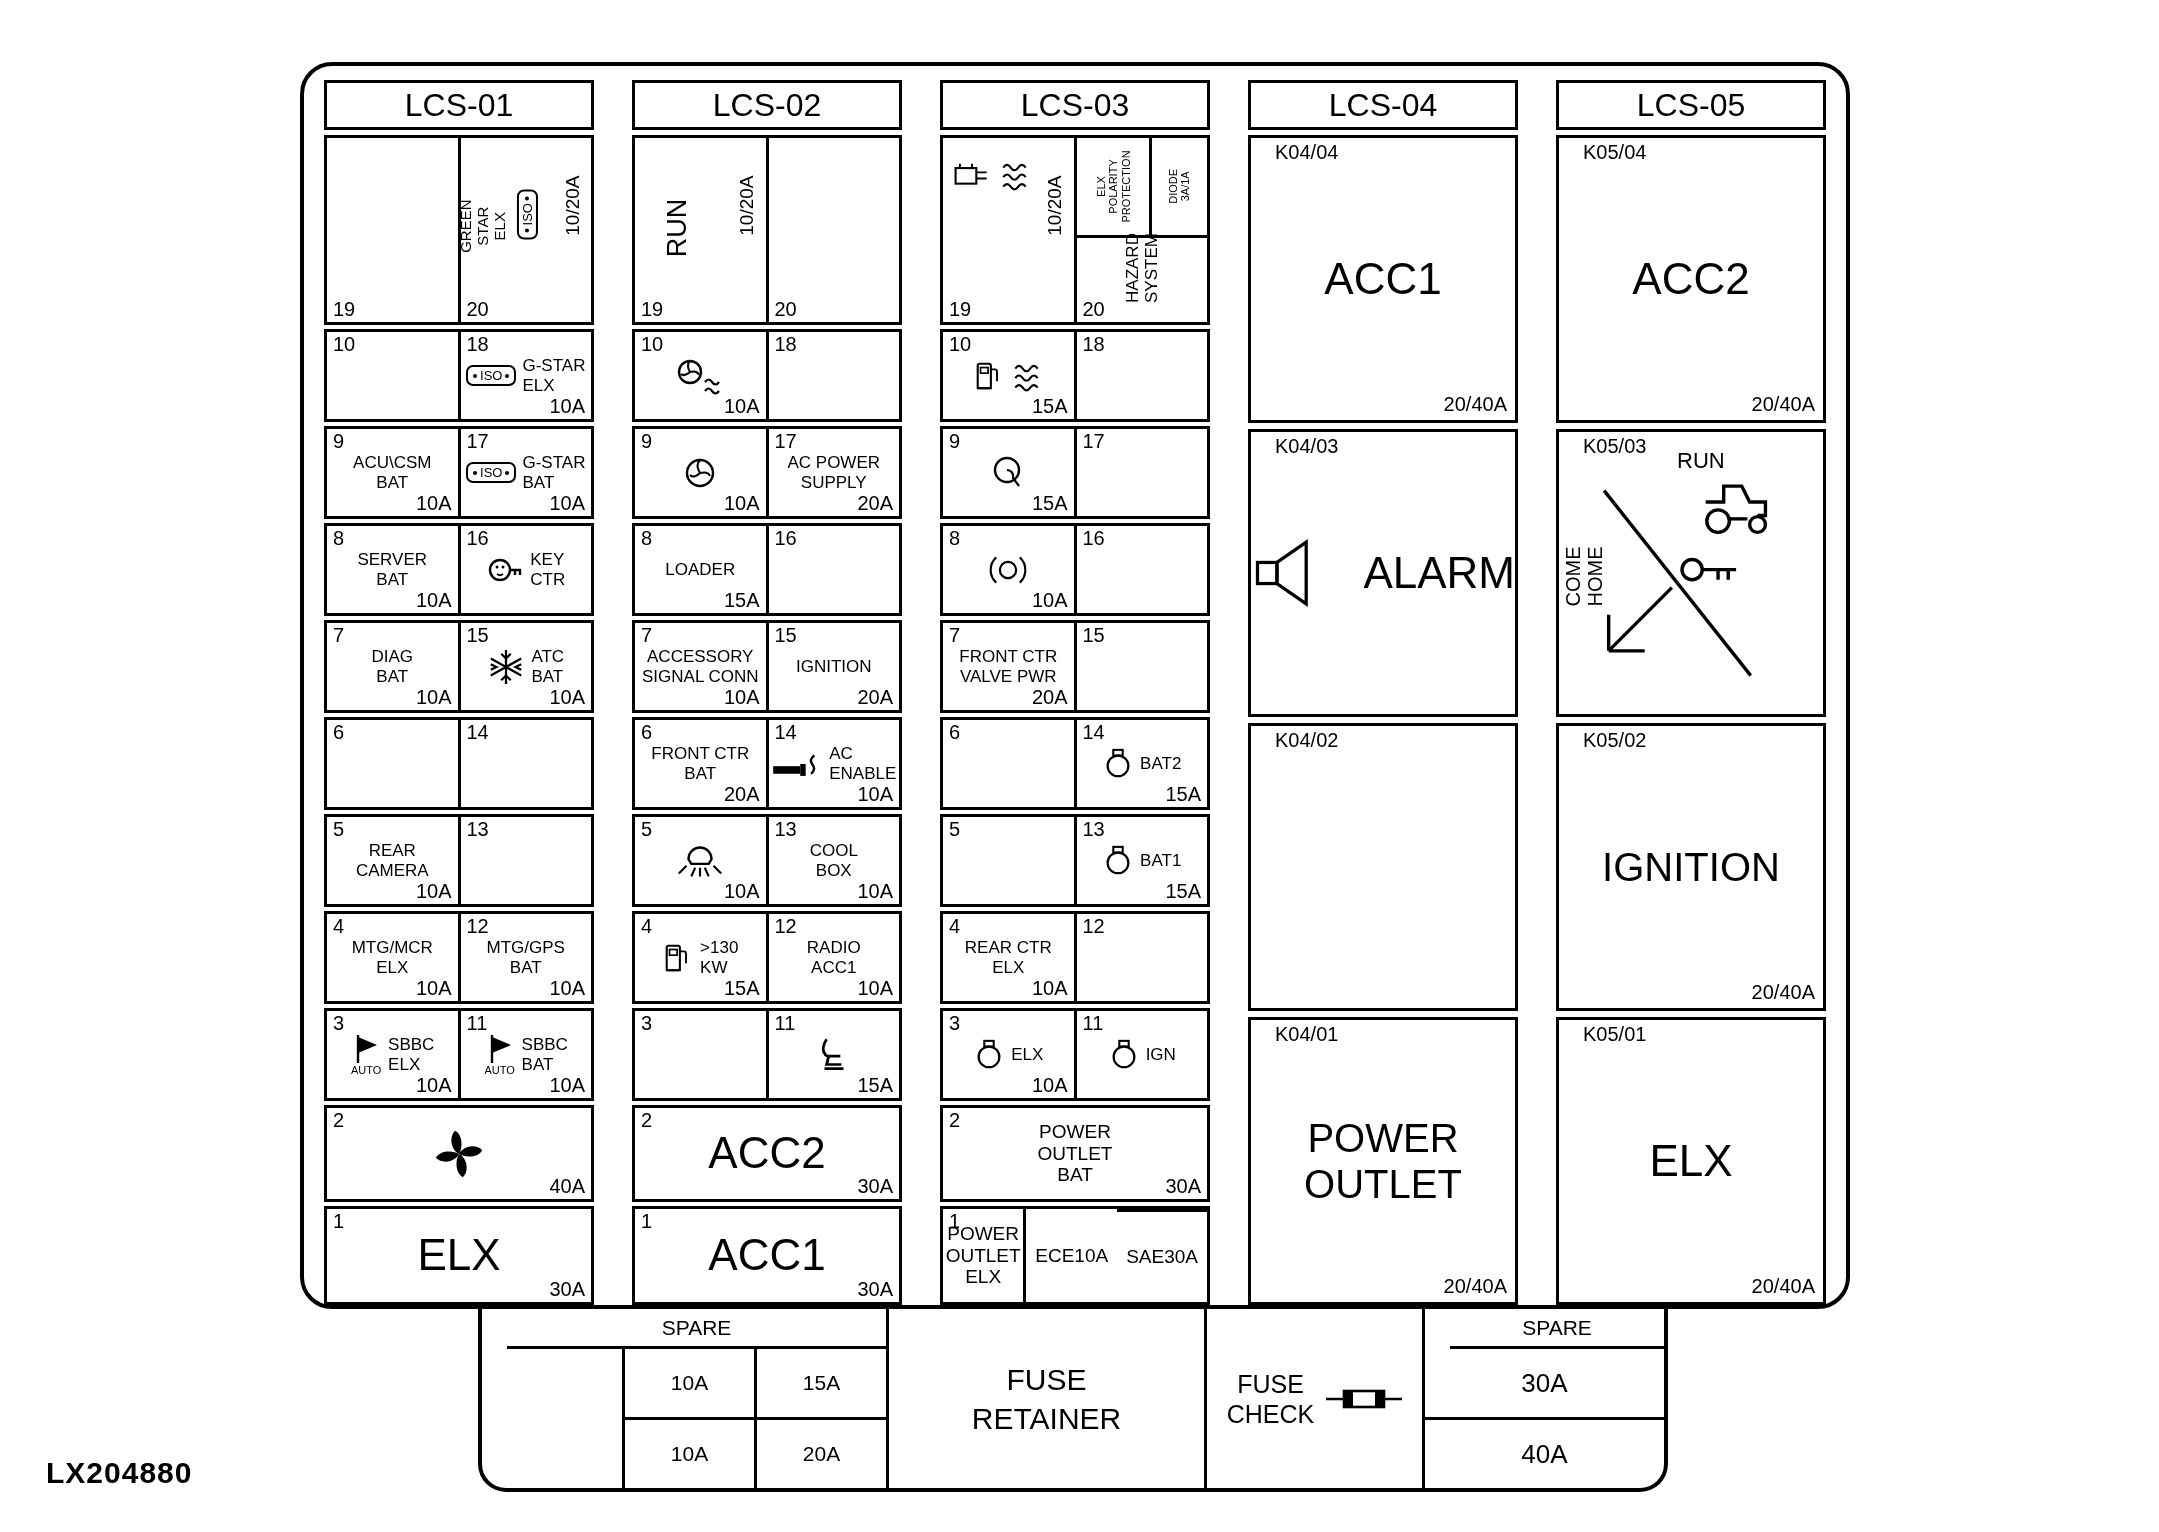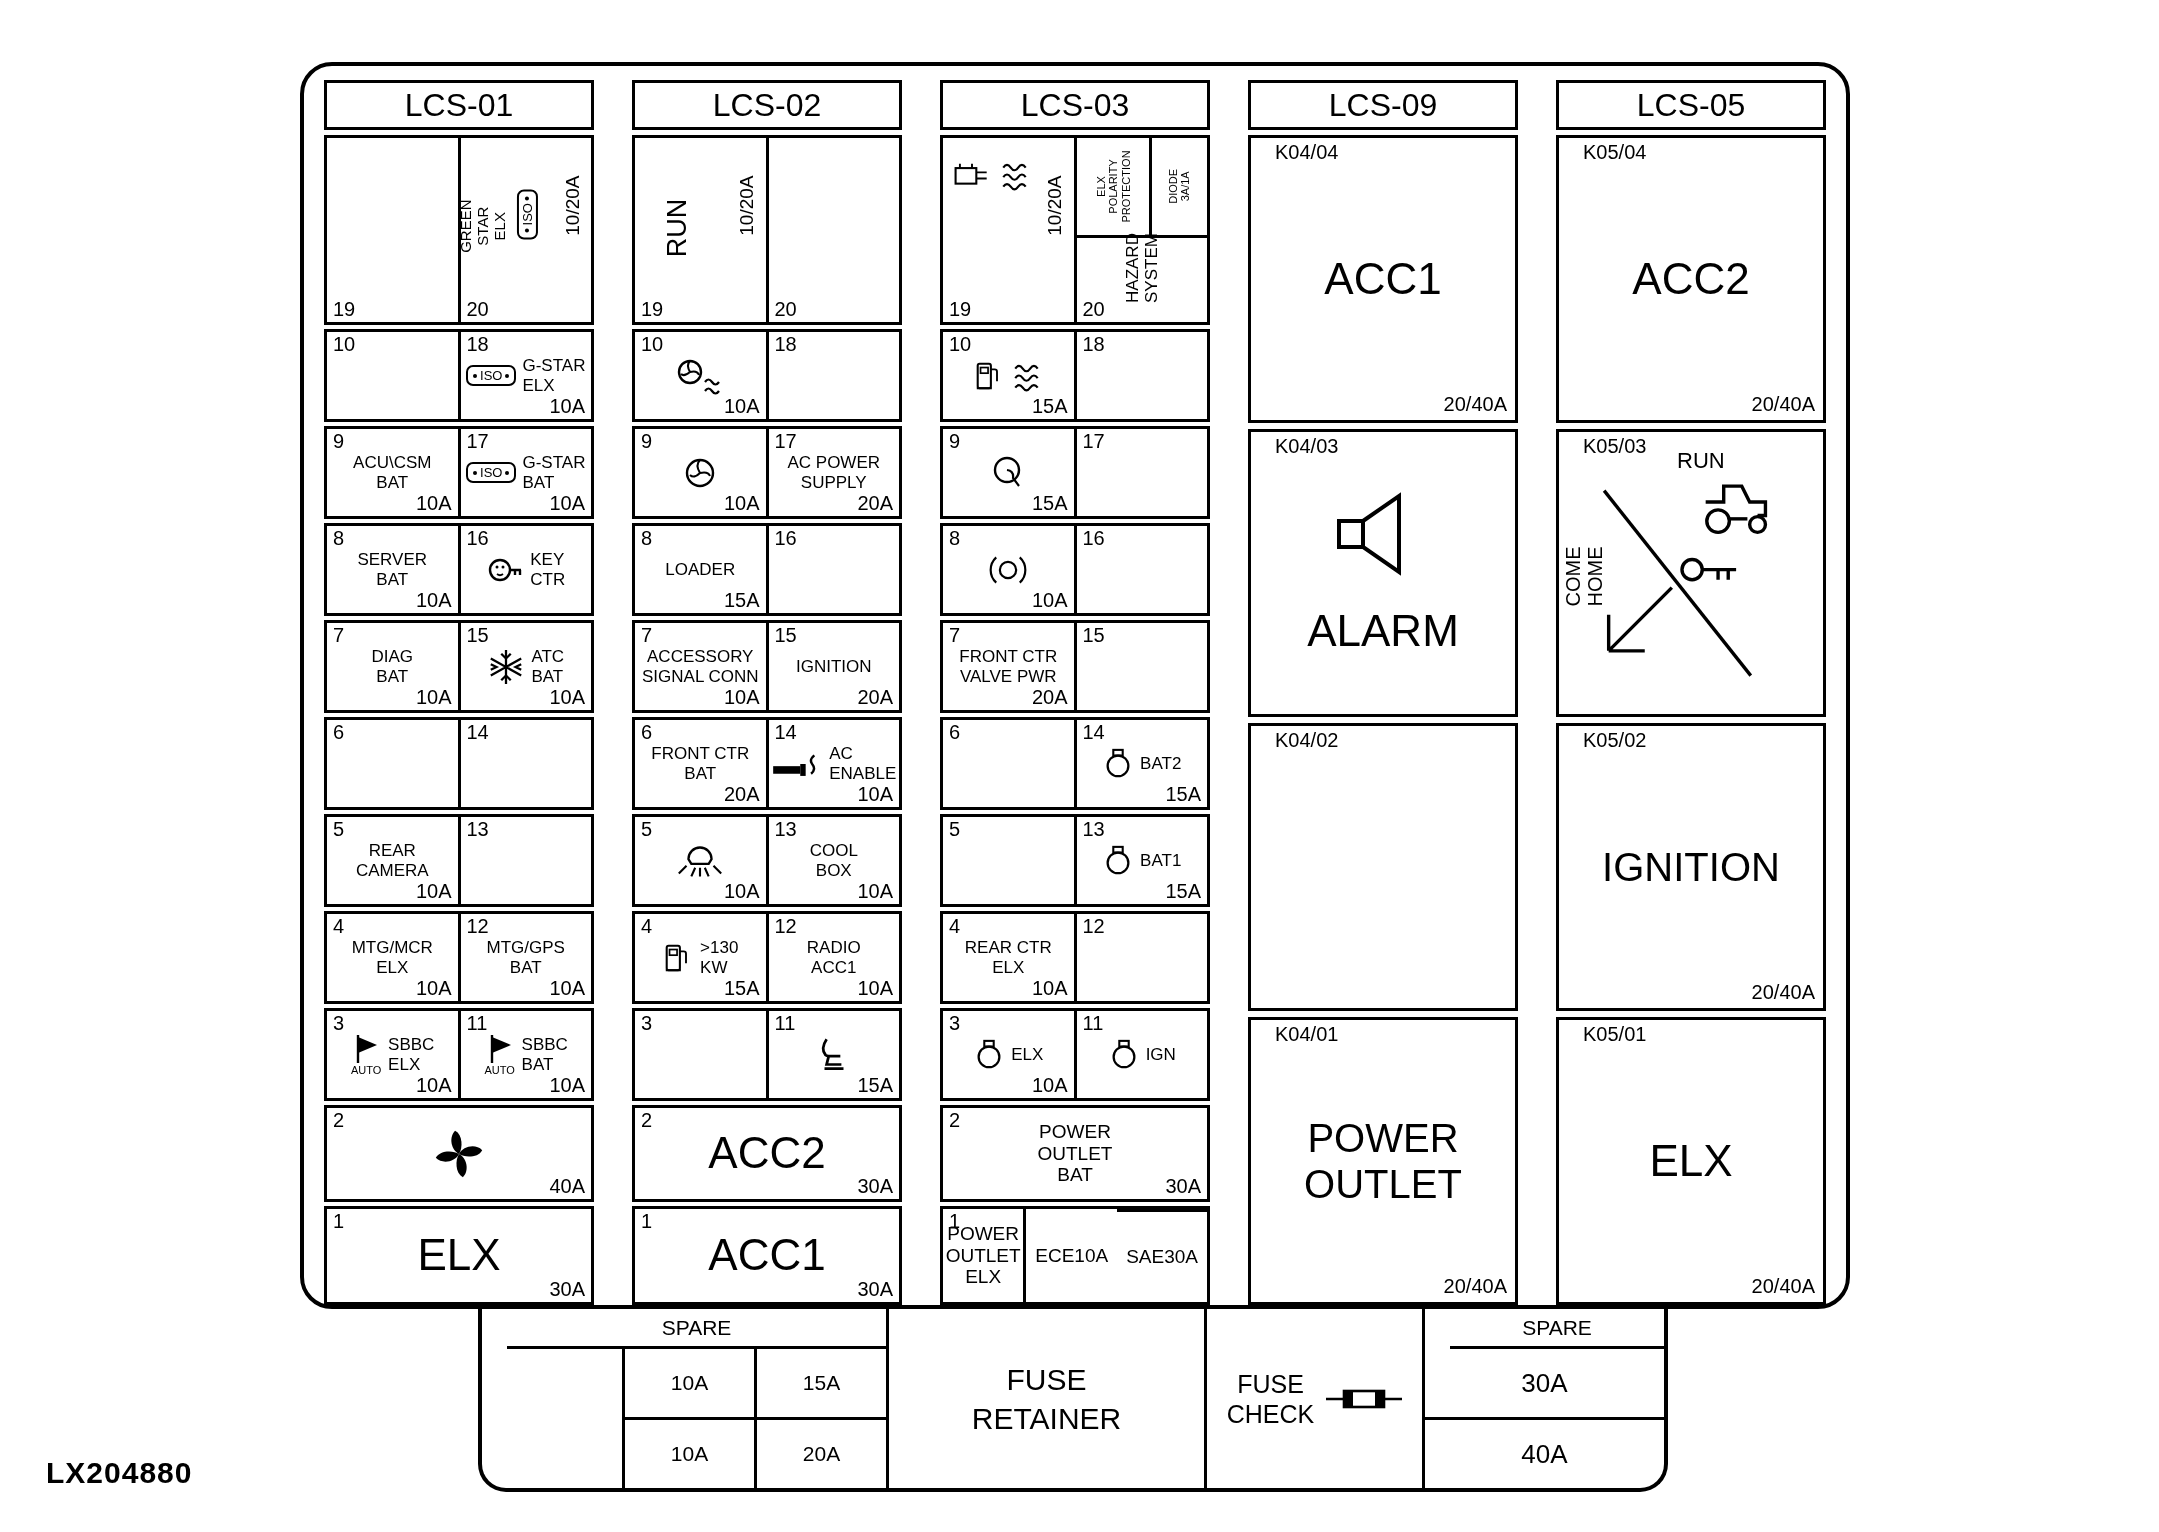--- a/index.html
+++ b/index.html
@@ -42,21 +42,21 @@
 .diode-box{position:absolute;top:0;left:0;right:0;height:100px;border-bottom:3px solid #000;display:flex;}
 .dhalf{flex:1;position:relative;display:flex;align-items:center;justify-content:center;font-size:11px;}
 .dhalf+.dhalf{border-left:3px solid #000;}
 .cicons{position:absolute;top:18px;left:6px;right:38px;display:flex;align-items:center;justify-content:center;gap:8px;}
 .kcell{border:3px solid #000;position:relative;background:#fff;height:288px;}
 .klast{flex:1;}
 .kid{position:absolute;top:3px;left:24px;font-size:20px;}
 .kcenter{position:absolute;inset:0;display:flex;align-items:center;justify-content:center;}
 .kbig{font-size:44px;line-height:1.15;text-align:center;white-space:pre-line;}
 .kamp{position:absolute;bottom:4px;right:8px;font-size:20px;}
-.kstack{position:absolute;inset:0;display:flex;flex-direction:column;align-items:center;justify-content:center;gap:28px;}
+.kstack{position:absolute;inset:0;display:flex;flex-direction:row;align-items:center;justify-content:center;gap:28px;}
 .run-lbl{position:absolute;top:16px;left:118px;font-size:22px;}
 .scene{position:absolute;inset:0;width:100%;height:100%;}
 .splitcol{flex:0 0 42%;border-left:3px solid #000;display:flex;flex-direction:row;}
 .splitrow{flex:1;display:flex;align-items:center;justify-content:space-between;padding:0 9px;font-size:19px;}
 .splitrow+.splitrow{border-top:3px solid #000;}
 .ic{width:38px;height:38px;flex:0 0 auto;}
 .ic-s{width:32px;height:32px;flex:0 0 auto;}
 .ic-w{width:52px;height:38px;flex:0 0 auto;}
 .ic-lg{width:58px;height:58px;}
 .bsec{height:100%;}
@@ -665,21 +665,21 @@
                 <span>30A</span>
               </div>
           </div>
         </div>
 
       </div>
     </div>
 
     <div class="col">
       <div class="colhead">
-          <span>LCS-09</span>
+          <span>LCS-04</span>
         </div>
       <div class="kbody">
 
         <div class="kcell">
           <span class="kid">K04/04</span>
           <div class="kcenter">
               <span class="kbig">ACC1</span>
             </div>
           <span class="kamp">20/40A</span>
         </div>

